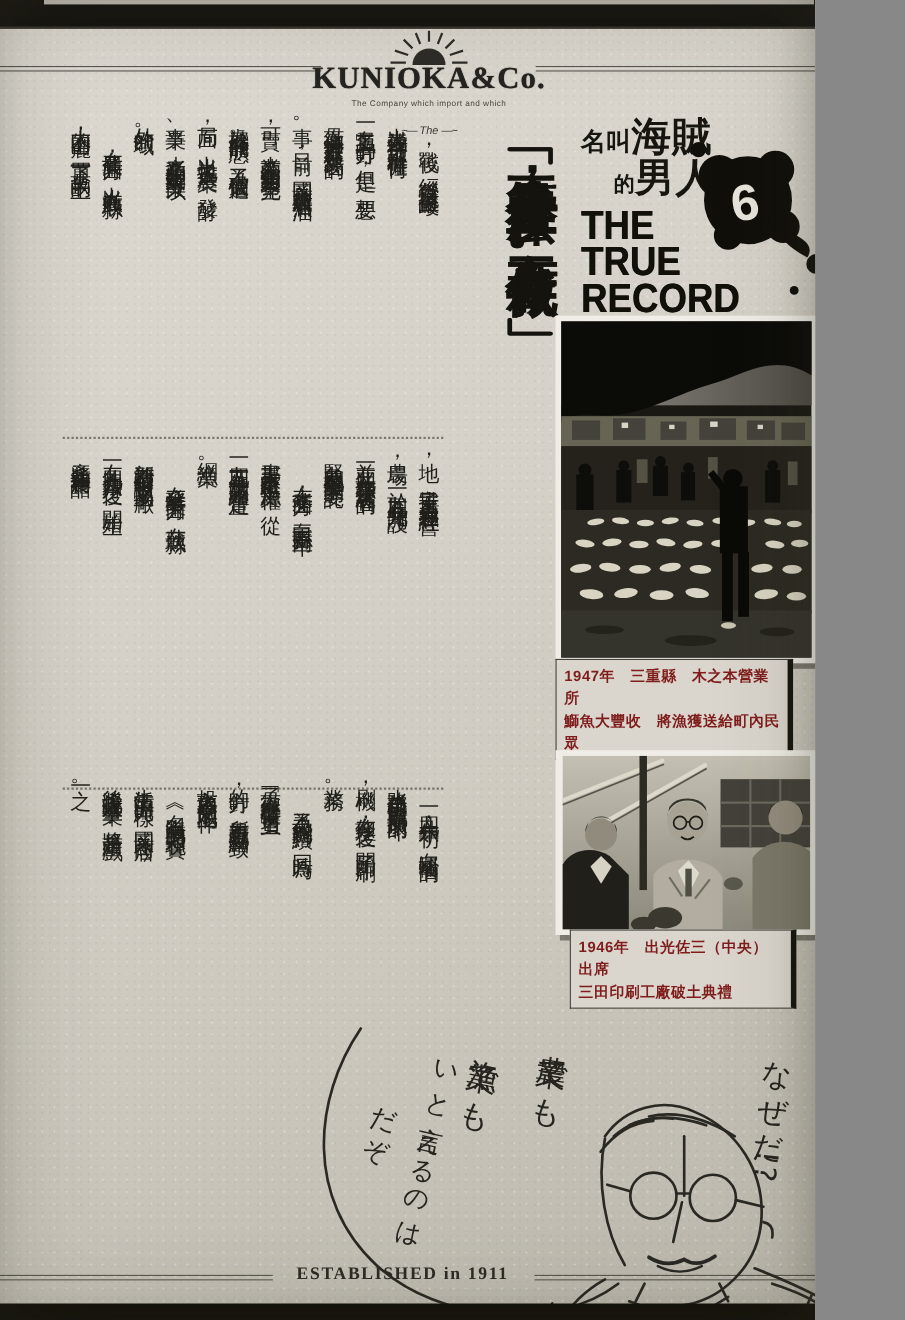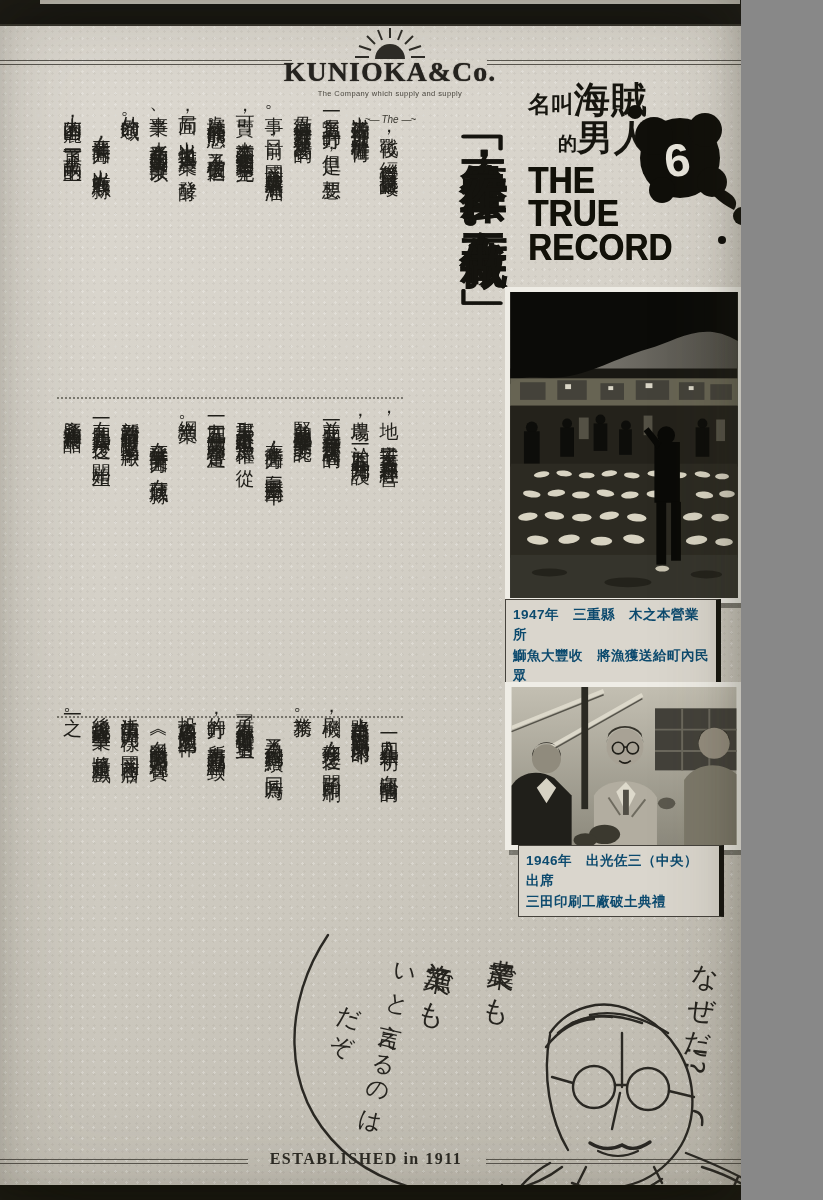--- a/index.html
+++ b/index.html
@@ -24,21 +24,21 @@
   .logo{position:absolute;left:390px;top:26px;transform:translateX(-50%);text-align:center;width:320px;}
   .logo .sun{display:block;margin:0 auto -4px auto;}
   .brand{font-family:"Liberation Serif","DejaVu Serif",serif;font-weight:bold;font-size:28px;
     letter-spacing:1px;color:#262420;text-shadow:0 0 1px #262420;}
   .tagline{font-size:7.5px;color:#4a473f;letter-spacing:.4px;margin-top:1px;}
   .flourish{font-family:Liberation Sans, sans-serif;font-style:italic;font-size:10px;color:#3a3831;margin-top:16px;}
   .flourish .sq{letter-spacing:-1px;font-style:normal;}
   .oil{font-family:"Liberation Serif","DejaVu Serif",serif;font-weight:bold;font-size:16px;letter-spacing:4px;color:#2b2925;margin-top:-1px;}
 
   
-  .title-blk{position:absolute;left:528px;top:82px;width:292px;}
+  .title-blk{position:absolute;left:528px;top:106px;width:292px;}
   .cjk-title{font-family:"Liberation Serif","DejaVu Serif",serif;font-weight:900;color:#16150f;line-height:1;}
   .cjk-title .row2{margin-left:30px;margin-top:2px;}
   .t-sm{font-size:23px;}
   .t-lg{font-size:36px;letter-spacing:1px;}
   .t-xs{font-size:19px;}
   .en-title{font-weight:900;font-size:37px;line-height:.9;letter-spacing:0;color:#121109;
     transform:scaleX(.9);transform-origin:left top;margin-top:8px;text-shadow:.6px 0 #121109;}
   .splat{position:absolute;left:74px;top:8px;}
   .splat text{font-family:"Liberation Sans","DejaVu Sans",sans-serif;font-weight:900;}
 
@@ -56,21 +56,21 @@
   .vb3{top:702px;height:298px;}
   .dotsep{position:absolute;left:57px;width:346px;height:0;border-top:2px dotted rgba(45,43,36,.55);}
   .ds1{top:397px;} .ds2{top:716px;}
 
   
   .photo{position:absolute;background:#efede6;padding:5px;box-shadow:4px 5px 0 rgba(25,24,18,.45);}
   .photo svg{display:block;}
   .ph1{left:505px;top:287px;}
   .ph2{left:505px;top:682px;}
   .caption{position:absolute;background:#dad6cd;border:1.5px solid #45423c;border-right:5px solid #15140f;
-    padding:5px 7px 4px 7px;font-size:13.5px;font-weight:bold;line-height:1.5;color:#0c4a6e;letter-spacing:.5px;}
+    padding:5px 7px 4px 7px;font-size:13.5px;font-weight:bold;line-height:1.5;color:#7f1d1d;letter-spacing:.5px;}
   .cap1{left:505px;top:599px;width:196px;}
   .cap2{left:518px;top:845px;width:186px;}
 
   
   .est-rule{position:absolute;top:1159px;height:3px;border-top:1.5px solid #403d36;border-bottom:1.5px solid #403d36;opacity:.8;}
   .est-rule.l{left:0;width:248px;}
   .est-rule.r{left:486px;right:0;}
   .est-text{position:absolute;left:238px;top:1150px;width:256px;text-align:center;
     font-family:"Liberation Serif","DejaVu Serif",serif;font-weight:bold;font-size:16px;
     letter-spacing:1.5px;color:#2c2a24;}
@@ -103,21 +103,21 @@
         <line x1="14" y1="10" x2="22" y2="18"></line>
         <line x1="60" y1="10" x2="52" y2="18"></line>
         <line x1="6" y1="20" x2="18" y2="24"></line>
         <line x1="68" y1="20" x2="56" y2="24"></line>
         <line x1="2" y1="31" x2="16" y2="31"></line>
         <line x1="72" y1="31" x2="58" y2="31"></line>
       </g>
       <path d="M22,33 A15 15 0 0 1 52,33 Z" fill="#2e2c27"></path>
     </svg>
     <div class="brand">KUNIOKA&amp;Co.</div>
-    <div class="tagline">The Company which supply and supply</div>
+    <div class="tagline">The Company which import and which</div>
     <div class="flourish"><span class="sq">~—</span> <span>The</span> <span class="sq">—~</span></div>
   </div>
 
   <div class="title-blk">
     <div class="cjk-title">
       <div><span class="t-sm">名叫</span><span class="t-lg">海賊</span></div>
       <div class="row2"><span class="t-xs">的</span><span class="t-lg">男人</span></div>
     </div>
     <div class="en-title">
       <div>THE</div>

